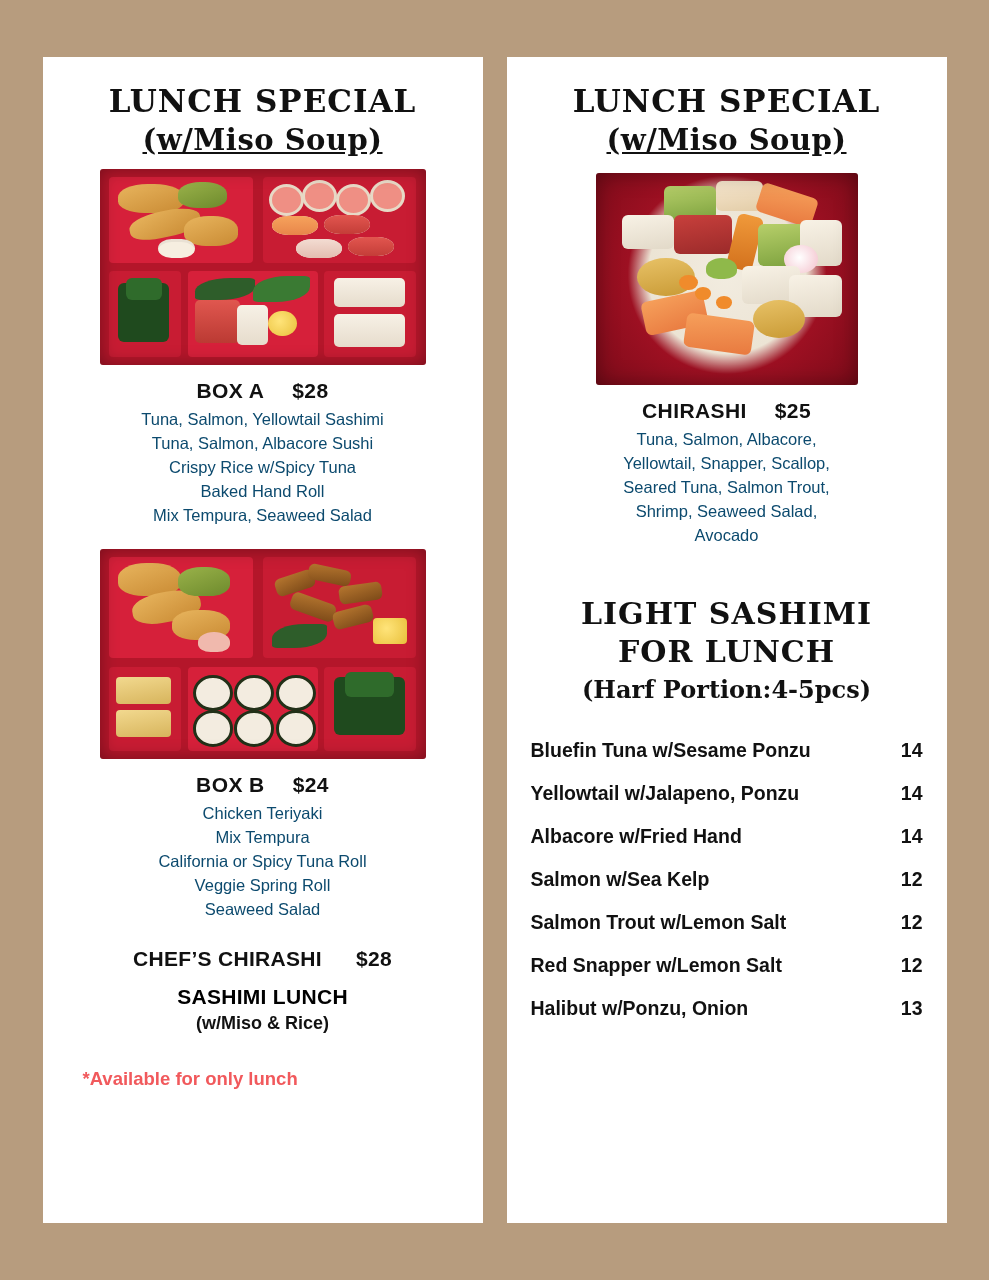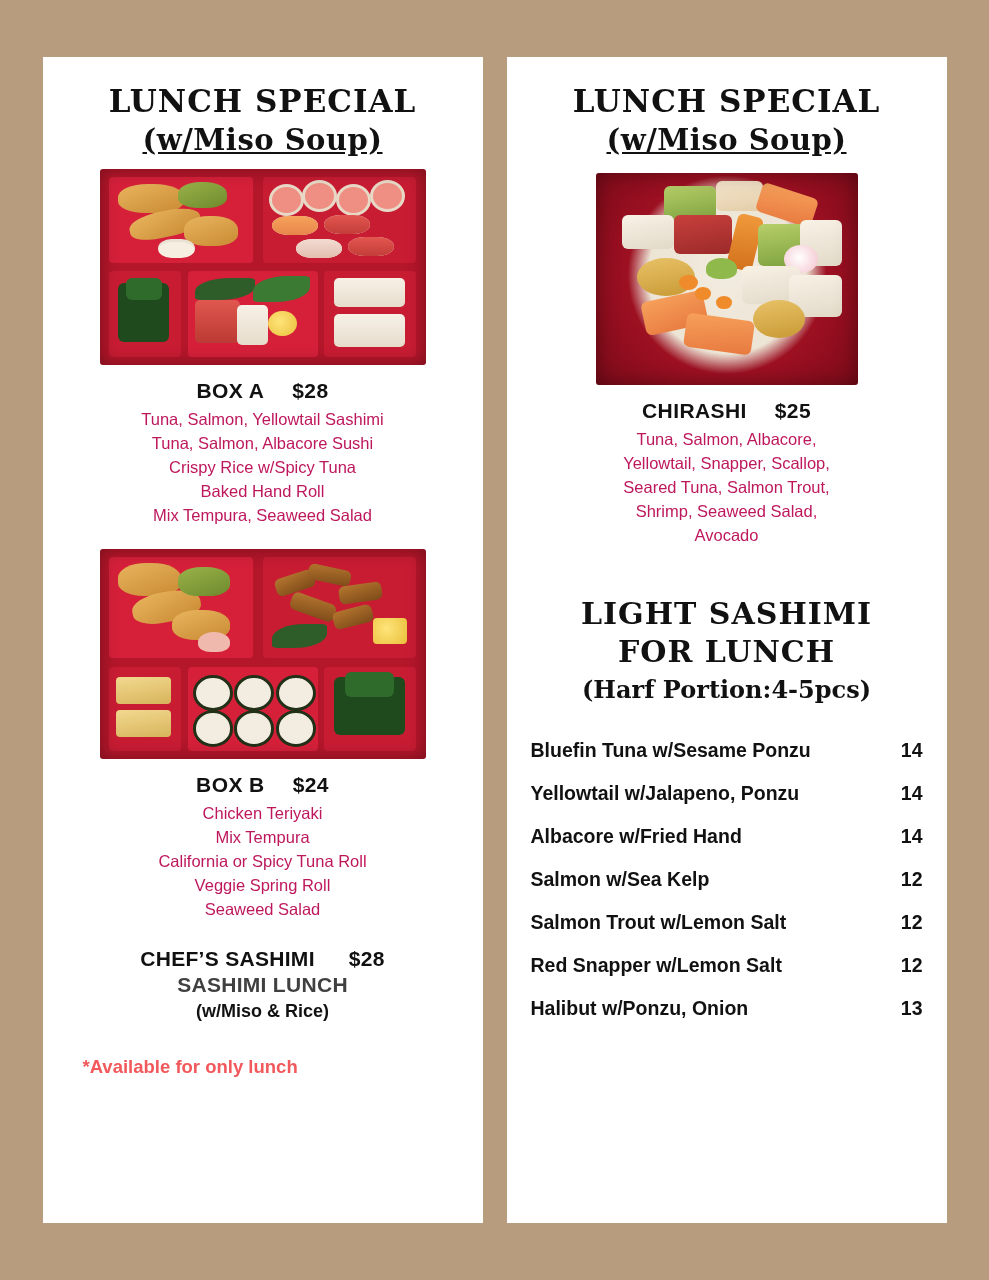--- a/index.html
+++ b/index.html
@@ -72,40 +72,40 @@
     color: #111;
     text-align: center;
     letter-spacing: 0.4px;
   }
   .item-title .price { margin-left: 28px; }
   .desc {
     margin-top: 4px;
     font-size: 16.5px;
     line-height: 24px;
     text-align: center;
-    color: #be185d;
+    color: #0c4a6e;
   }
   .desc div { white-space: nowrap; }
 
   .chef {
     margin-top: 26px;
     text-align: center;
   }
   .chef-l1 {
     font-size: 21px;
     font-weight: 700;
     color: #111;
     letter-spacing: 0.3px;
   }
   .chef-l1 .price { margin-left: 34px; }
   .chef-l2 {
     font-size: 21px;
     font-weight: 700;
-    color: #404040;
-    margin-top: 2px;
+    color: #000000;
+    margin-top: 14px;
     letter-spacing: 0.3px;
   }
   .chef-l3 {
     font-size: 18px;
     font-weight: 700;
     color: #111;
     margin-top: 4px;
   }
 
   .notes {
@@ -301,21 +301,21 @@
     <div class="desc">
       <div>Chicken Teriyaki</div>
       <div>Mix Tempura</div>
       <div>California or Spicy Tuna Roll</div>
       <div>Veggie Spring Roll</div>
       <div>Seaweed Salad</div>
     </div>
 
     <div class="chef">
       <div class="chef-l1">
-        <span>CHEF’S SASHIMI</span><span class="price">$28</span>
+        <span>CHEF’S CHIRASHI</span><span class="price">$28</span>
       </div>
       <div class="chef-l2">SASHIMI LUNCH</div>
       <div class="chef-l3">(w/Miso &amp; Rice)</div>
     </div>
 
     <div class="notes">
       <div>*Available for only lunch</div>
     </div>
   </div>
 

